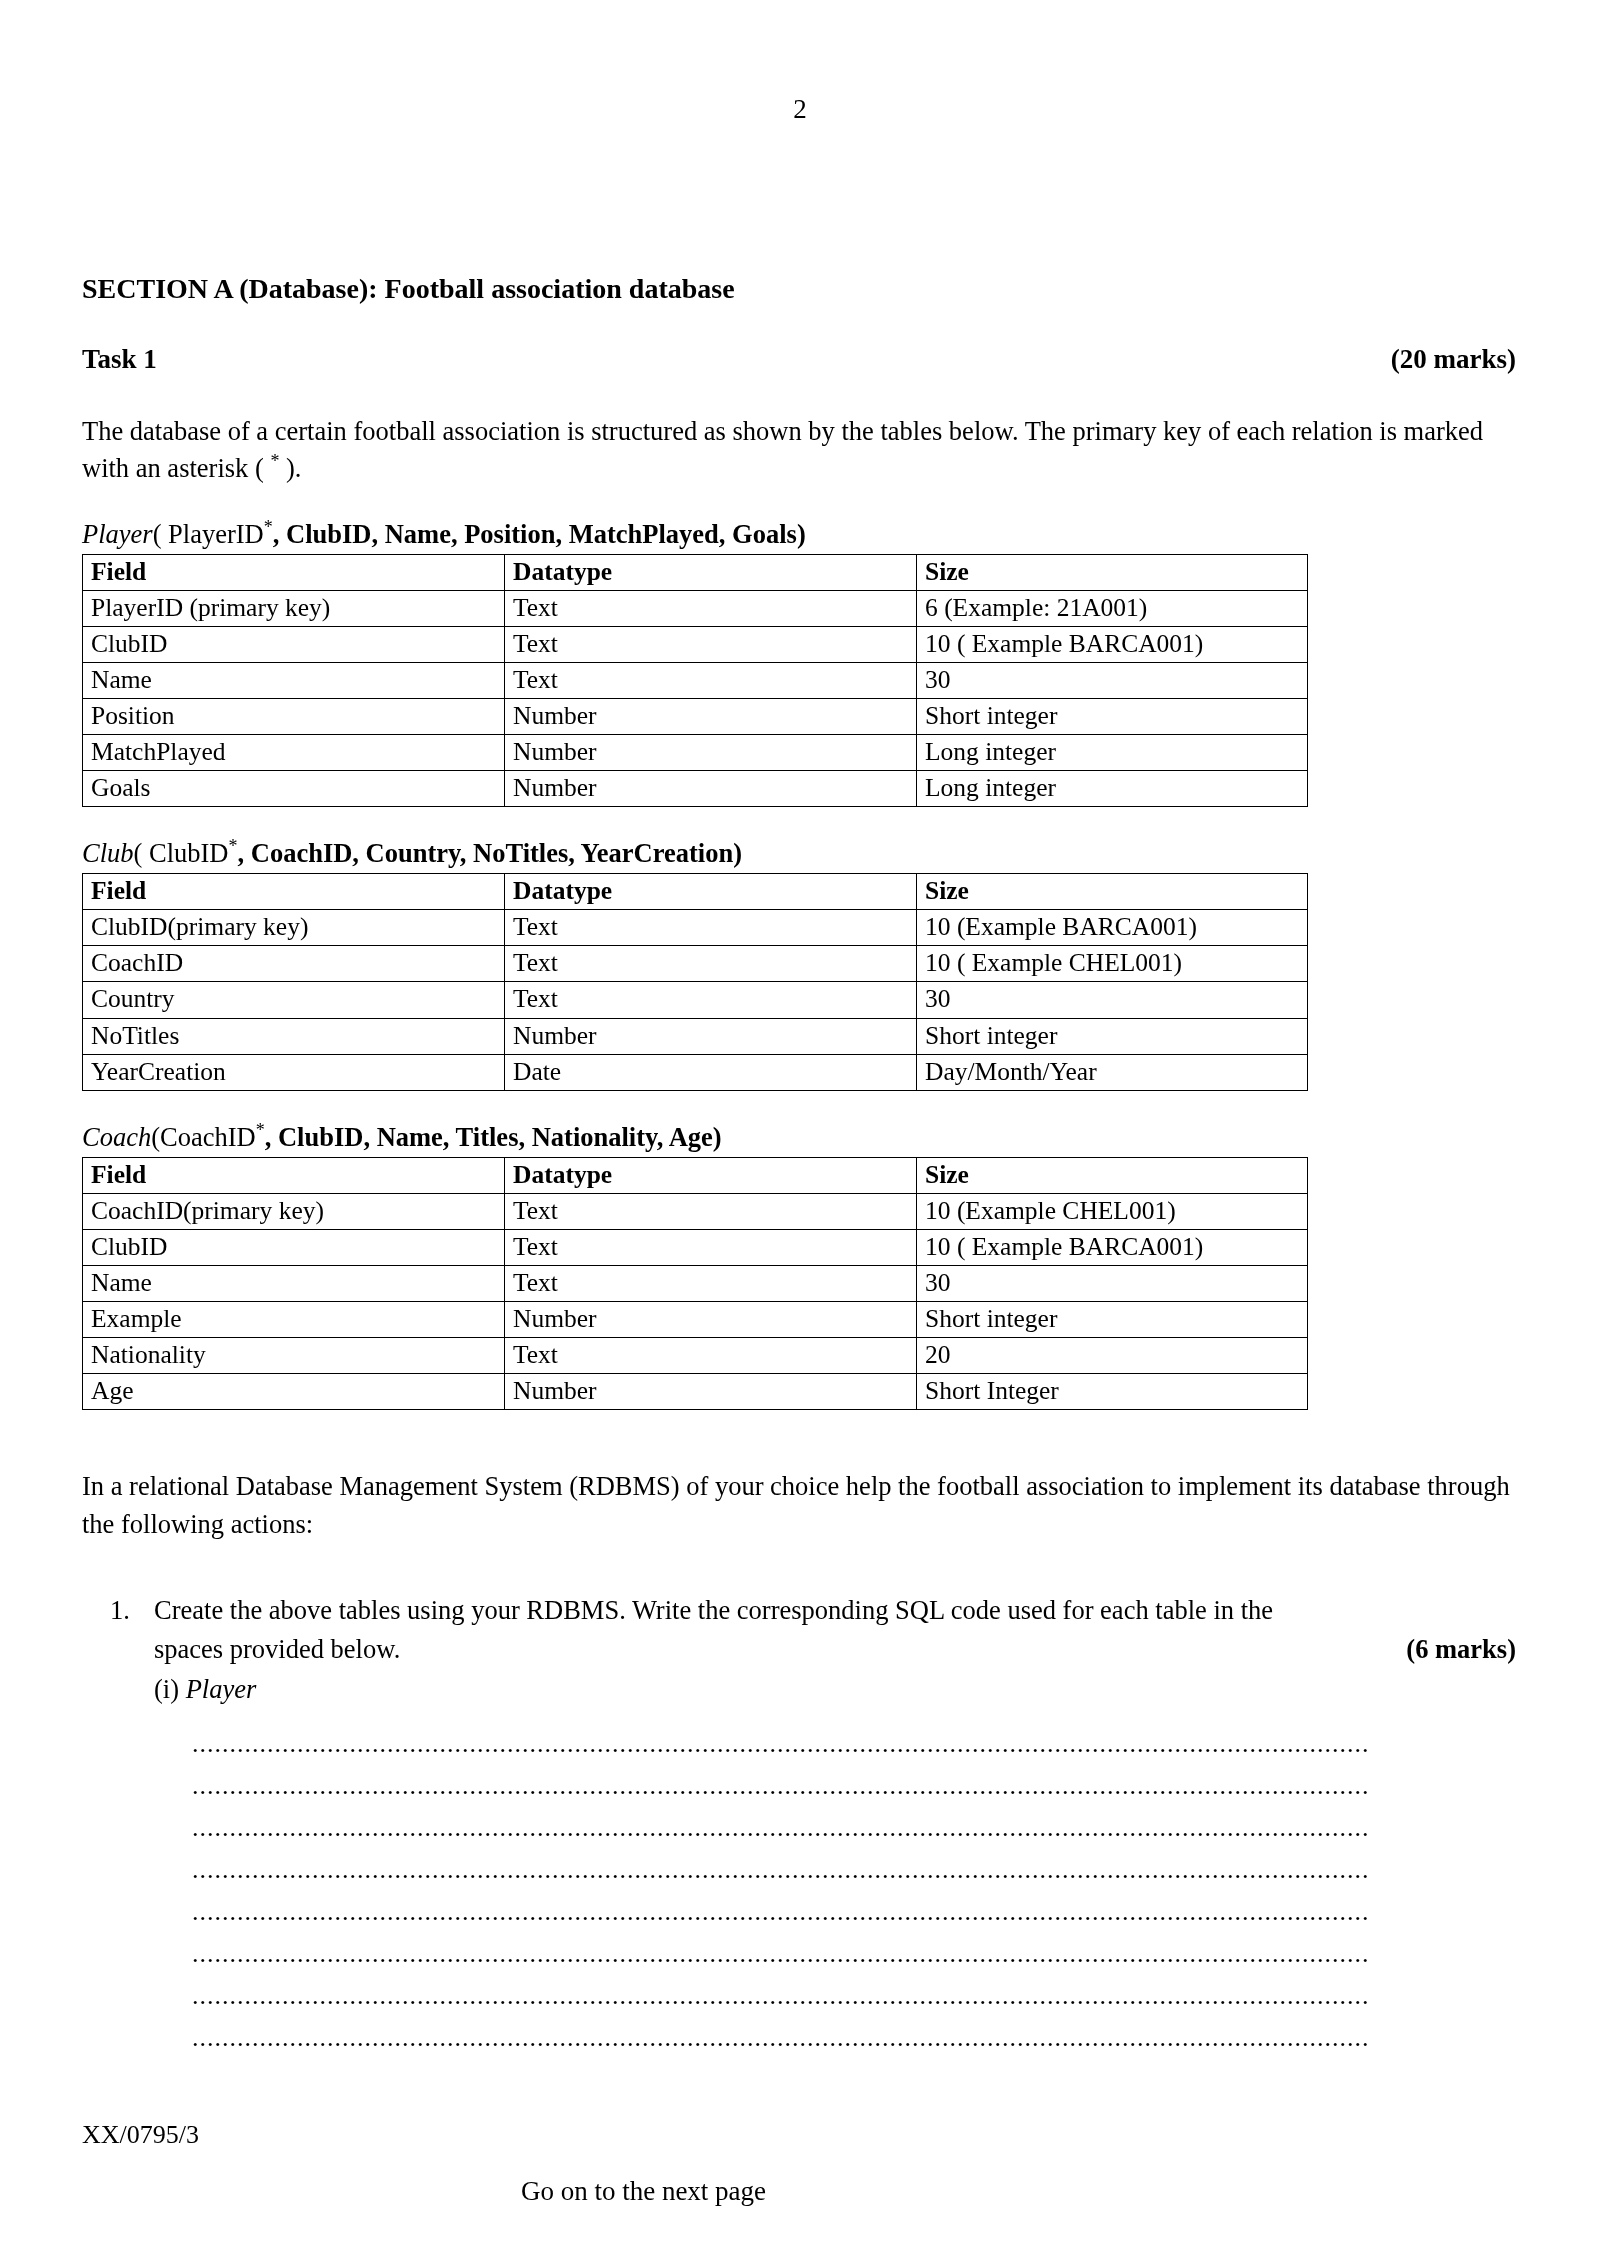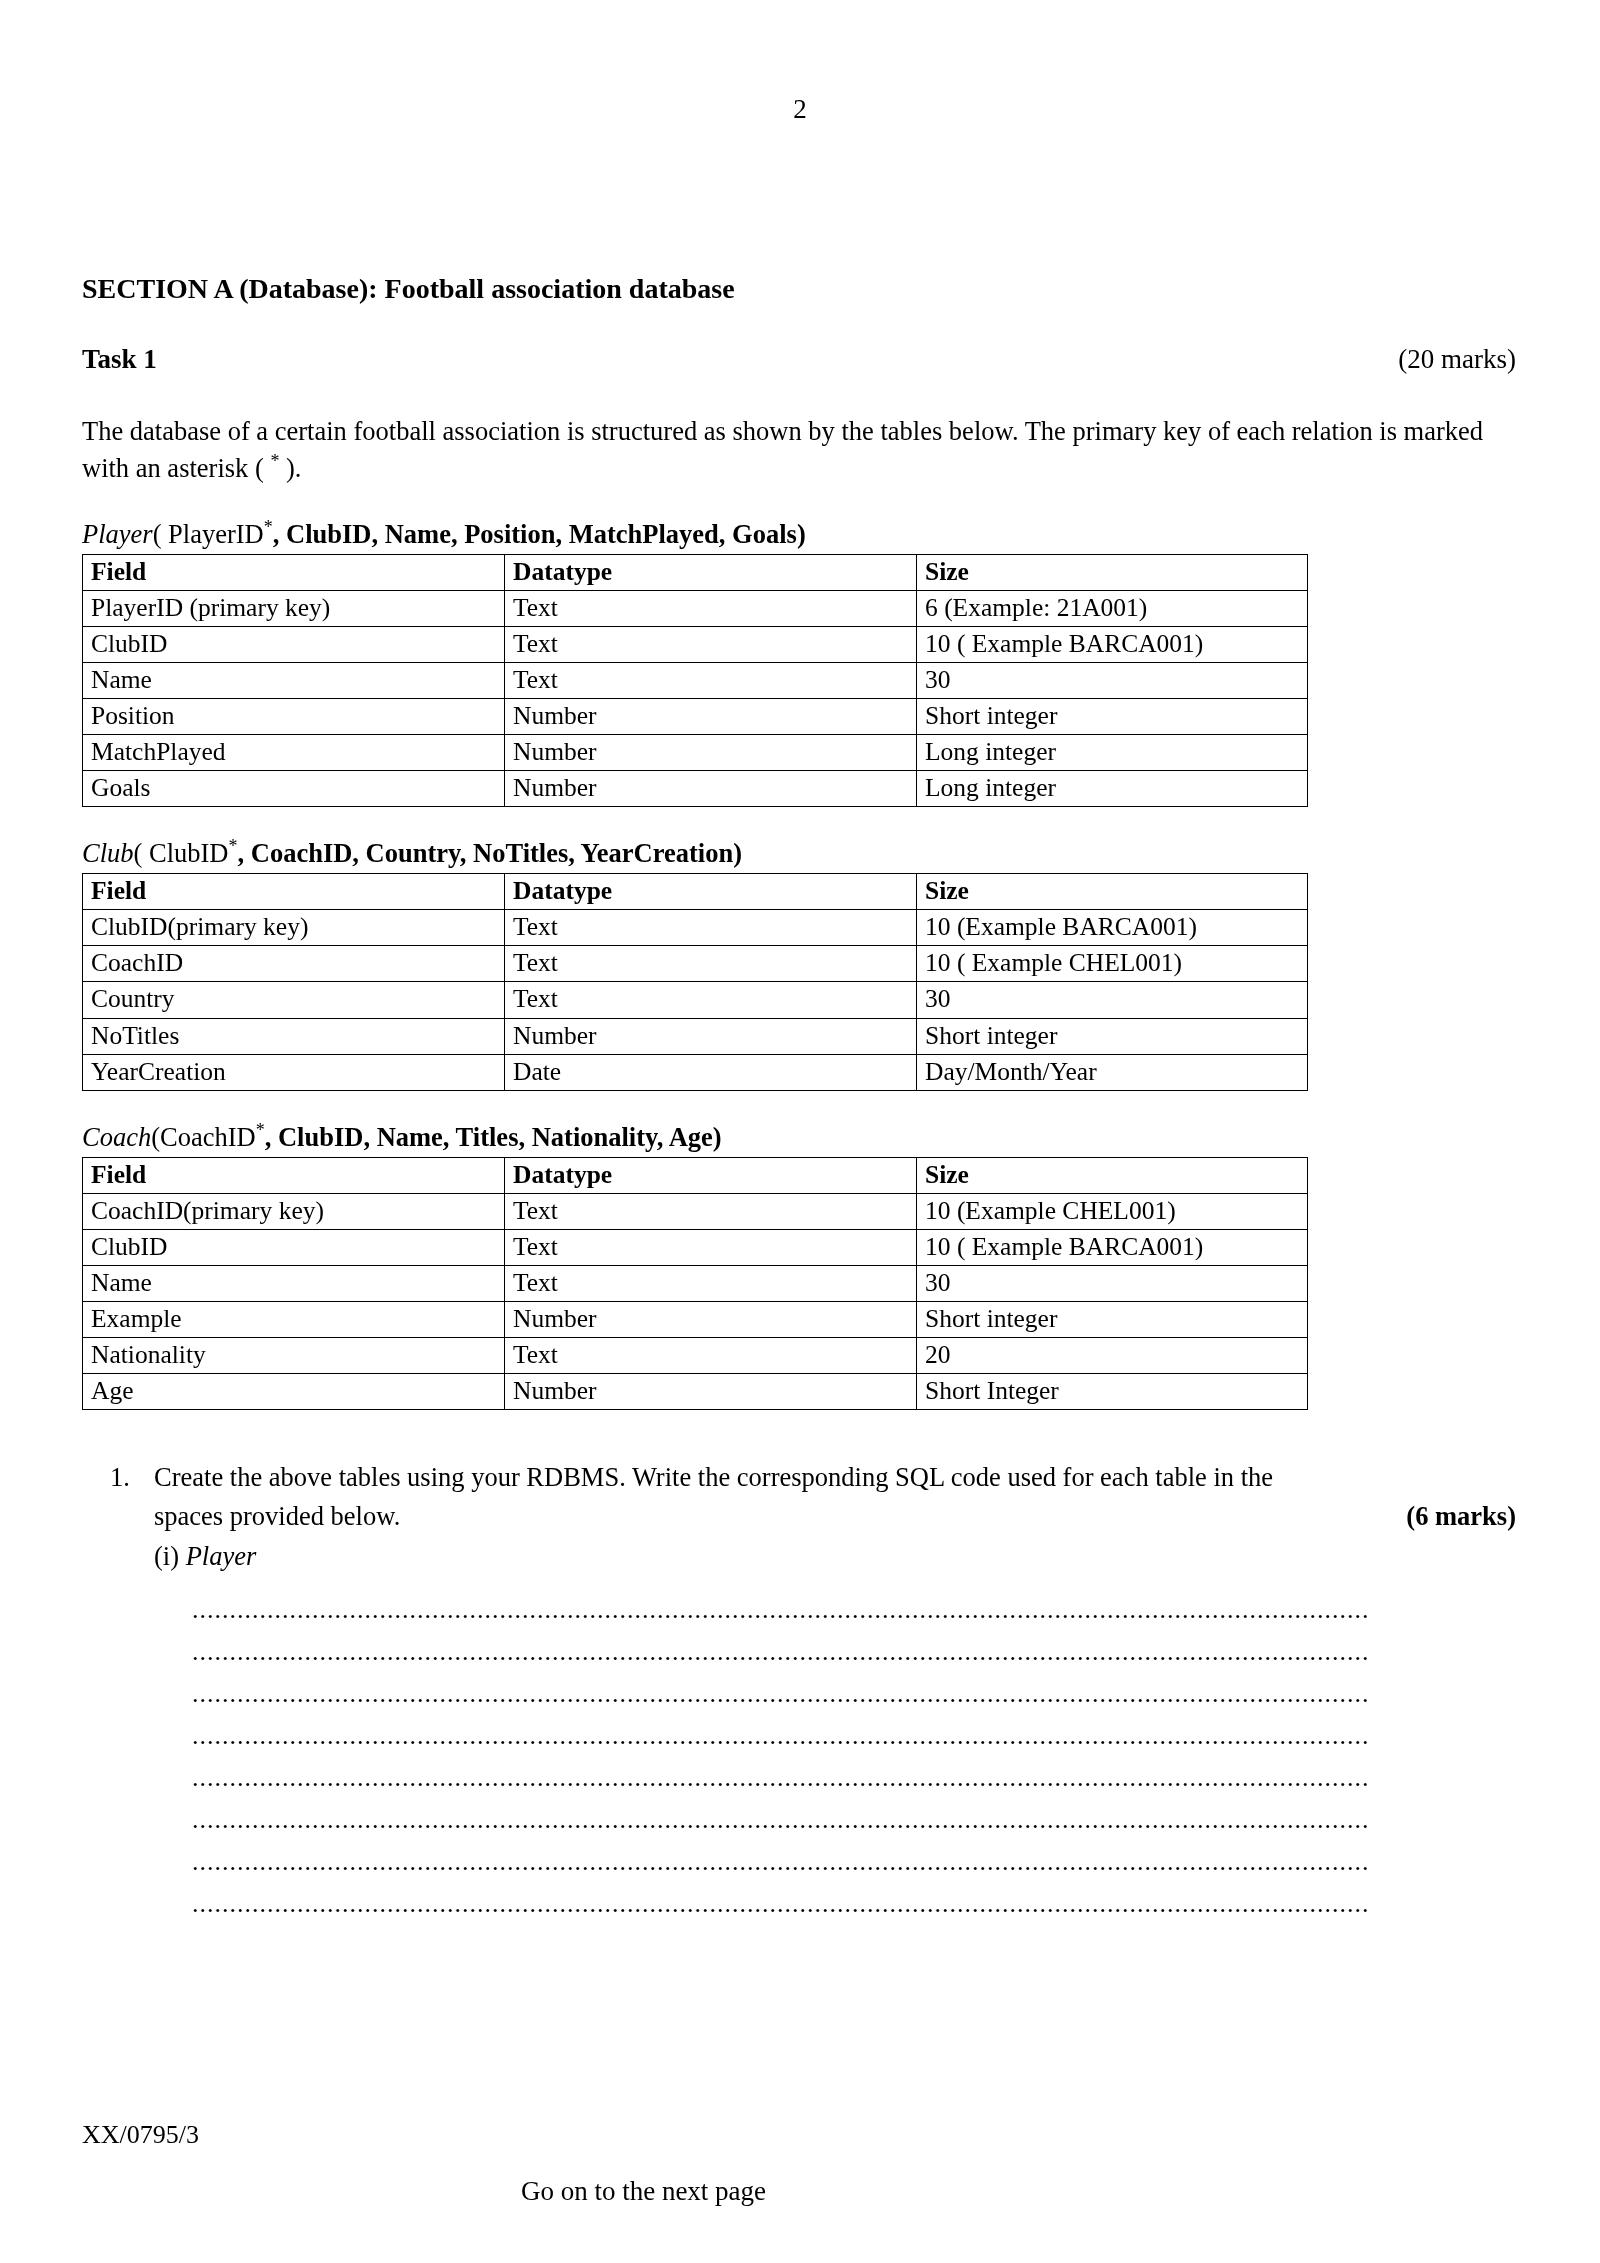--- a/index.html
+++ b/index.html
@@ -49,21 +49,21 @@
   }
 
   .task-row {
     display: flex;
     justify-content: space-between;
     align-items: baseline;
     font-weight: bold;
     font-size: 27px;
     margin: 0 0 38px 0;
   }
-  .task-row .marks { font-weight: normal; }
+  .task-row .marks { font-weight: bold; }
 
   .para {
     font-size: 26.5px;
     line-height: 1.42;
     margin: 0 0 30px 0;
     text-align: left;
   }
 
   sup.star {
     font-size: 0.68em;
@@ -319,20 +319,21 @@
           <td>20</td>
         </tr>
         <tr>
           <td>Age</td>
           <td>Number</td>
           <td>Short Integer</td>
         </tr>
       </tbody>
     </table>
 
+    <div class="para" style="margin-top:58px;">In a relational Database Management System (RDBMS) of your choice help the football association to implement its database through the following actions:</div>
 
     <ul class="qlist">
       <li class="qitem">
         <span class="qnum">1.</span>
         <div>Create the above tables using your RDBMS. Write the corresponding SQL code used for each table in the</div>
         <div class="qline-marks">
           <span>spaces provided below.</span>
           <span class="marks">(6 marks)</span>
         </div>
         <div class="sub-label"><span>(i)</span> <span class="italic">Player</span></div>

